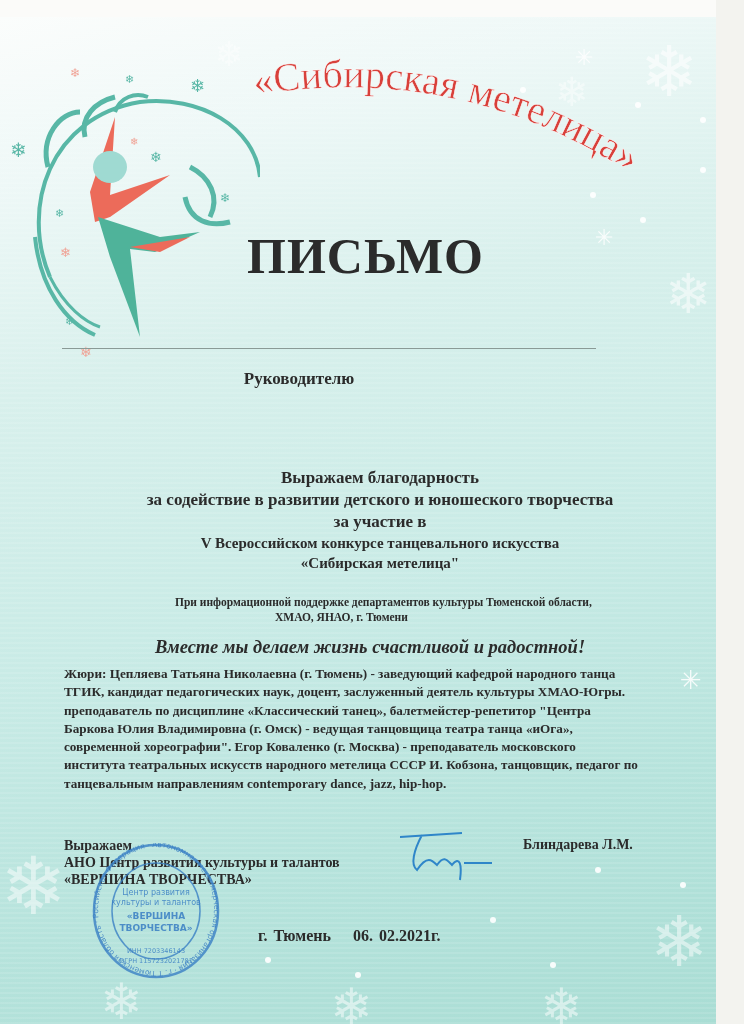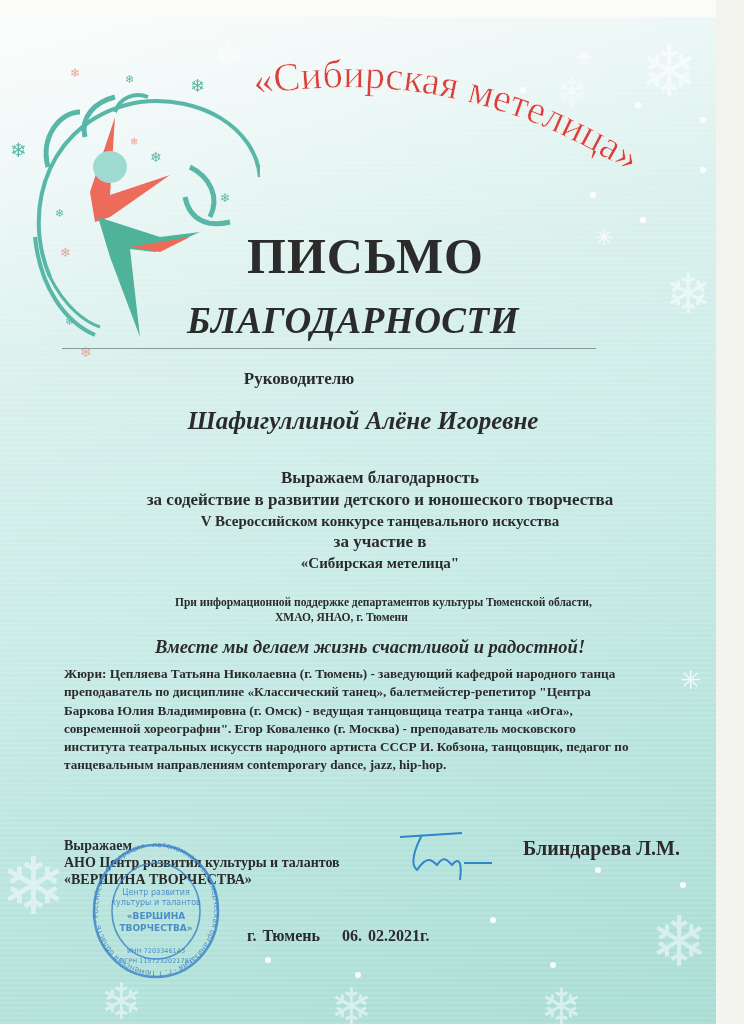--- a/index.html
+++ b/index.html
@@ -52,23 +52,23 @@
     .body-line.small { font-size: 15px; line-height: 20px; }
     .support { position: absolute; left: 175px; width: 500px; top: 578px; font-size: 11.5px; font-weight: bold; line-height: 15px; }
     .support .l1 { display: block; padding-left: 0; }
     .support .l2 { display: block; padding-left: 100px; }
     .motto { position: absolute; left: 0; width: 716px; top: 620px; text-align: center; font-size: 18.5px; font-weight: bold; font-style: italic; text-decoration: underline; }
     .motto span { display: inline-block; margin-left: 24px; }
 
     .jury { position: absolute; left: 64px; width: 610px; top: 648px; font-size: 13.2px; font-weight: bold; line-height: 18.3px; }
 
     .sign-block { position: absolute; left: 64px; top: 820px; font-size: 14px; font-weight: bold; line-height: 17px; }
-    .signer { position: absolute; left: 523px; top: 820px; font-size: 20px; font-weight: bold; }
+    .signer { position: absolute; left: 523px; top: 820px; font-size: 14px; font-weight: bold; }
     .signature { position: absolute; left: 392px; top: 808px; width: 110px; height: 60px; }
-    .place-date { position: absolute; left: 247px; top: 910px; font-size: 16px; font-weight: bold; word-spacing: 2px; }
+    .place-date { position: absolute; left: 258px; top: 910px; font-size: 16px; font-weight: bold; word-spacing: 2px; }
     .place-date .date { margin-left: 22px; }
 
     .stamp { position: absolute; left: 92px; top: 826px; width: 128px; height: 136px; }
   </style>
 </head>
 <body>
 
 <div class="top-margin"></div>
 <div class="page-edge"></div>
 
@@ -129,47 +129,46 @@
   <svg class="brand-title" viewBox="0 0 460 200">
     <defs>
       <path id="arc" d="M 5 40 Q 250 0 450 170"></path>
     </defs>
     <text font-size="40" fill="#d8403a" stroke="#ffffff" stroke-width="0.5">
       <textPath href="#arc">«Сибирская метелица»</textPath>
     </text>
   </svg>
 
   <h1 class="title-main"><span>ПИСЬМО</span></h1>
-  <h2 class="title-sub"><span>БЛАГОДАРНОСТИ</span></h2>
   <div class="divider"></div>
 
   <div class="to-line"><span>Руководителю</span></div>
-  <div class="recipient"><span>Шафигуллиной Алёне Игоревне</span></div>
 
   <div class="body-block">
     <div class="body-line">Выражаем благодарность</div>
     <div class="body-line">за содействие в развитии детского и юношеского творчества</div>
+    <div class="body-line">за участие в</div>
     <div class="body-line small">V Всероссийском конкурсе танцевального искусства</div>
-    <div class="body-line">за участие в</div>
     <div class="body-line small">«Сибирская метелица"</div>
   </div>
 
   <div class="support">
     <span class="l1">При информационной поддержке департаментов культуры Тюменской области,</span>
     <span class="l2">ХМАО, ЯНАО, г. Тюмени</span>
   </div>
 
   <div class="motto"><span>Вместе мы делаем жизнь счастливой и радостной!</span></div>
 
   <div class="jury">
     <div>Жюри: Цепляева Татьяна Николаевна (г. Тюмень) - заведующий кафедрой народного танца</div>
+    <div>ТГИК, кандидат педагогических наук, доцент, заслуженный деятель культуры ХМАО-Югры.</div>
     <div>преподаватель по дисциплине «Классический танец», балетмейстер-репетитор "Центра</div>
     <div>Баркова Юлия Владимировна (г. Омск) - ведущая танцовщица театра танца «иОга»,</div>
     <div>современной хореографии". Егор Коваленко (г. Москва) - преподаватель московского</div>
-    <div>института театральных искусств народного артиста СССР И. Кобзона, танцовщик, педагог по</div>
+    <div>института театральных искусств народного метелица СССР И. Кобзона, танцовщик, педагог по</div>
     <div>танцевальным направлениям contemporary dance, jazz, hip-hop.</div>
   </div>
 
   <div class="sign-block">
     <div>Выражаем</div>
     <div>АНО Центр развития культуры и талантов</div>
     <div>«ВЕРШИНА ТВОРЧЕСТВА»</div>
   </div>
 
   <svg class="signature" viewBox="0 0 110 60">

